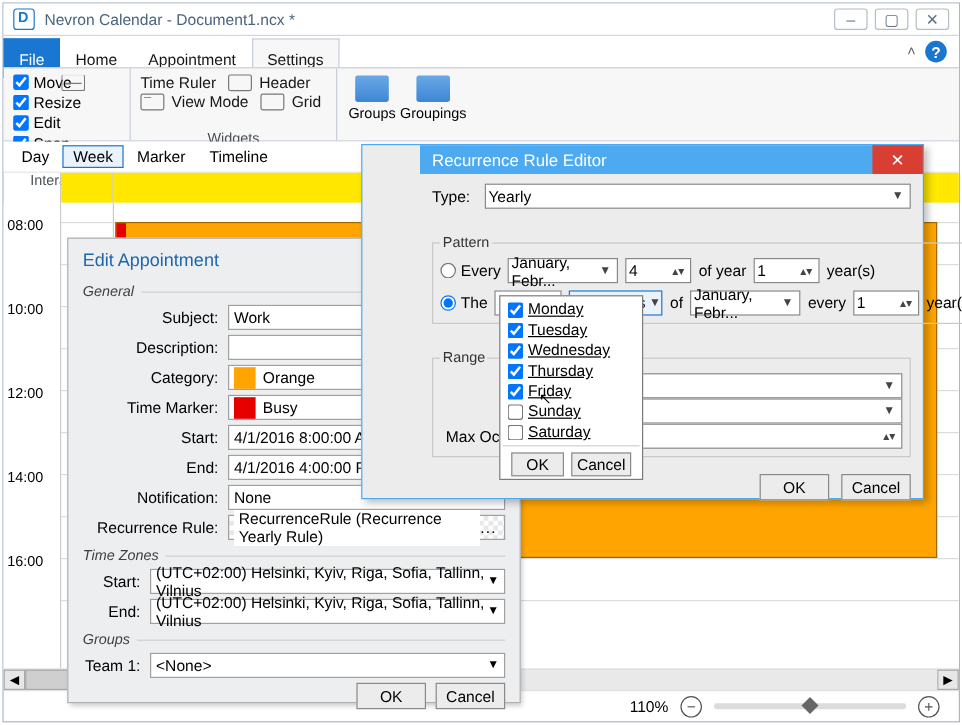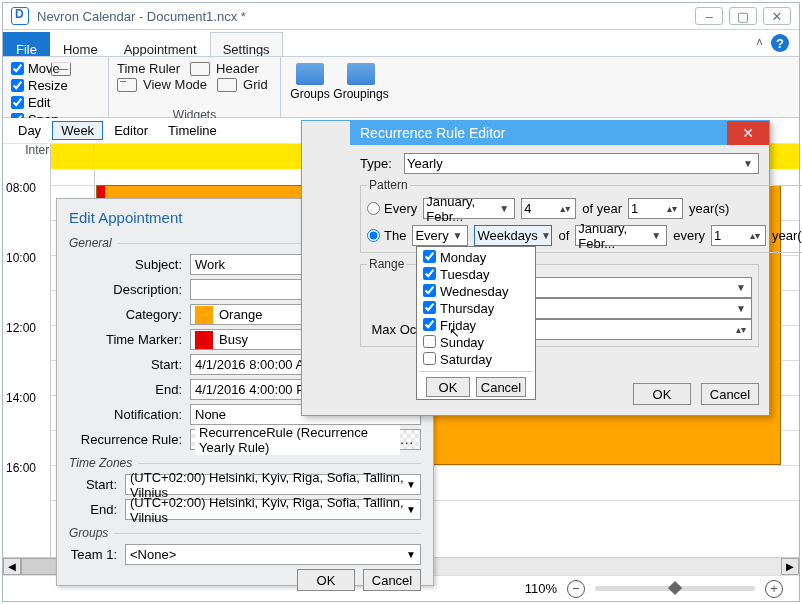--- a/index.html
+++ b/index.html
@@ -72,33 +72,33 @@
   .frow label { width:115px; text-align:right; margin-right:6px; font-size:13px; padding-right:2px; }
   .finput, .fselect { flex:1; height:21px; border:1px solid #a0a0a0; padding-left:4px; background:#fff; font-size:13px; }
   .swatch { width:18px; height:18px; display:inline-block; margin-right:6px; }
   .dbtnrow { margin-top:auto; display:flex; justify-content:flex-end; gap:8px; }
   .btn { min-width:58px; height:22px; border:1px solid #8a8a8a; background:#ececec; font-size:13px; display:flex; align-items:center; justify-content:center; }
 
   
   .dialog-rec { position:absolute; left:301px; top:120px; width:469px; height:296px; background:#ececec; border:1px solid rgb(78,170,240); box-shadow:3px 3px 6px rgba(0,0,0,.25); display:flex; flex-direction:column;padding-left:48px; }
   .rec-titlebar { height:24px; background:rgb(78,170,240); display:flex; align-items:center; color:#fff; padding-left:10px; font-size:14px; }
   .rec-close { margin-left:auto; width:42px; height:24px; background:rgb(217,62,51); color:#fff; display:flex; align-items:center; justify-content:center; }
-  .rec-body { flex:1; padding:6px 10px; display:flex; flex-direction:column; gap:4px; }
+  .rec-body { flex:1; padding:6px 10px; display:flex; flex-direction:column; gap:21px; }
   .rec-row { display:flex; align-items:center; gap:6px; font-size:13px; flex-wrap:nowrap; }
   .combo { height:21px; border:1px solid #888; background:#fff; padding:0 2px; font-size:13px; display:flex; align-items:center; flex:1; }
   .combo .dd { margin-left:auto; font-size:10px; color:#444; padding:0 3px; }
   .combo.fixed { flex:none; }
   .spin { width:55px; }
   .combo.sel { border-color:rgb(25,119,210); background:rgb(234,243,252); }
   .rec-footer { display:flex; justify-content:flex-end; gap:10px; padding:8px 10px 10px; }
   legend { font-size:12px; color:#333; }
 
   
   .dd-popup { position:absolute; border:1px solid #7a7a7a; background:#fff; padding:2px; display:flex; flex-direction:column; z-index:50; }
-  .dd-item { display:flex; align-items:flex-start; gap:4px; padding:1px 4px; font-size:13px; }
+  .dd-item { display:flex; align-items:flex-end; gap:4px; padding:1px 4px; font-size:13px;text-decoration:underline; }
   .dd-sep { border-top:1px solid #cfcfcf; margin:3px 0; }
   .dd-btnrow { display:flex; gap:6px; justify-content:center; padding-top:2px; }
   .cursor { position:absolute; left:449px; top:325px; font-size:13px; pointer-events:none; z-index:100; }
 </style>
 </head>
 <body>
 
 <div class="window">
 
   <div class="titlebar">
@@ -175,21 +175,21 @@
             <div class="bigicon"></div>
             <span>Groupings</span>
           </div>
       </div>
     </div>
   </div>
 
   <div class="toolbar-views">
     <div class="vbtn">Day</div>
     <div class="vbtn sel">Week</div>
-    <div class="vbtn">Editor</div>
+    <div class="vbtn">Marker</div>
     <div class="vbtn">Timeline</div>
   </div>
 
   <div class="dayheader">
     <div class="gutter"></div>
     <div class="lead"></div>
     <div class="main">04 Monday</div>
     <div style="width:18px;background:rgb(255,231,0)"></div>
   </div>
 

